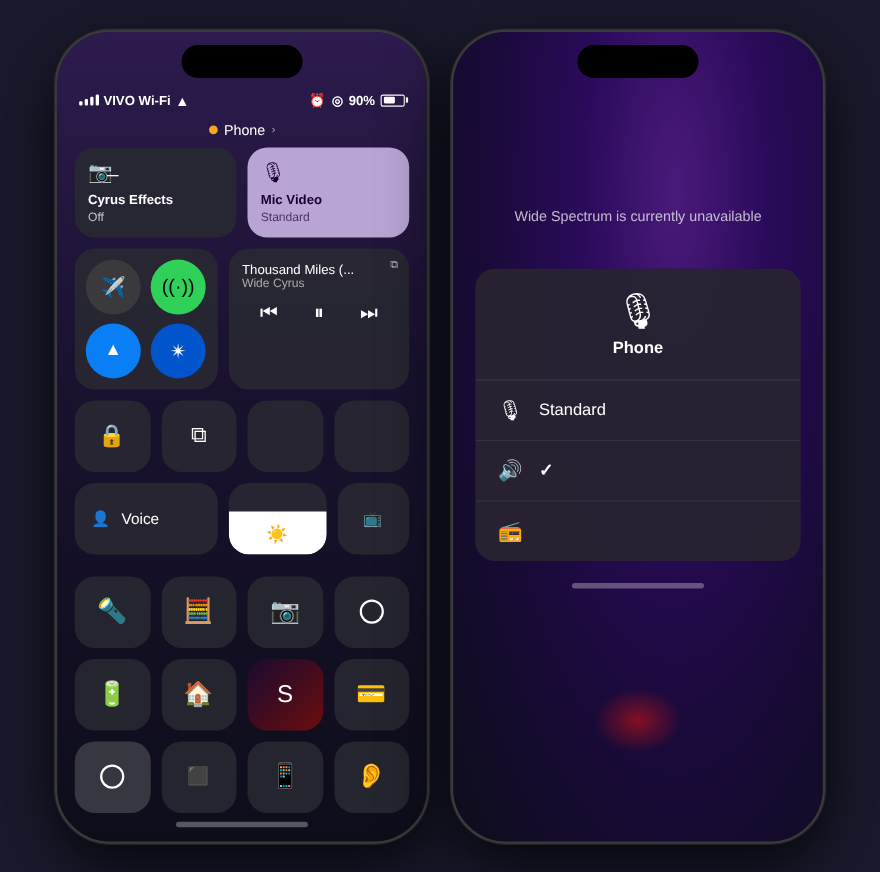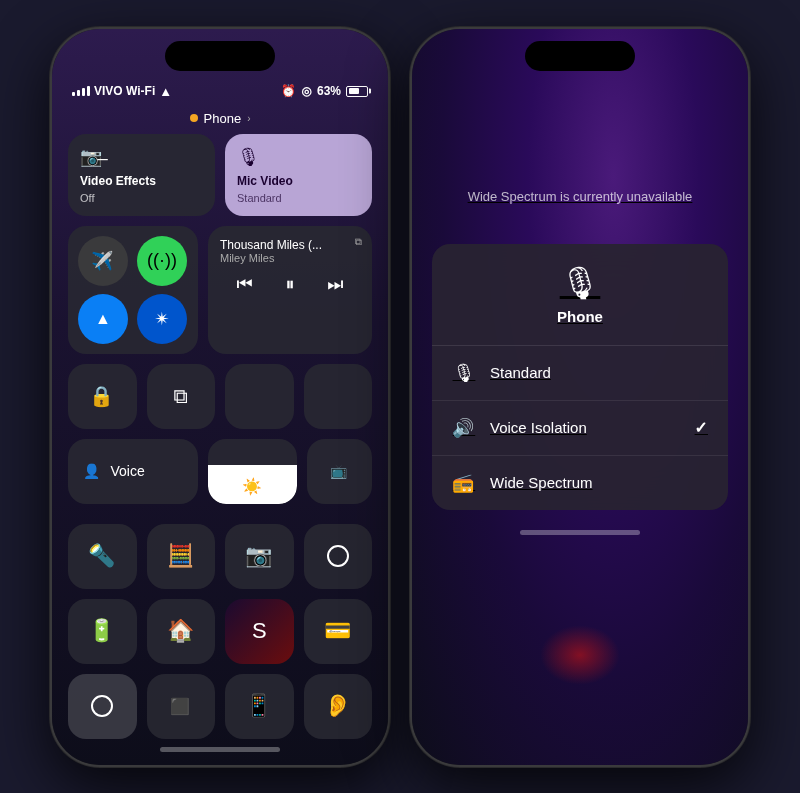--- a/index.html
+++ b/index.html
@@ -367,21 +367,20 @@
       height: 5px;
       background: white;
       border-radius: 3px;
       margin: 8px auto 0;
       opacity: 0.3;
     }
 
     
     .phone-right .iphone-screen {
       background: radial-gradient(ellipse at 60% 20%, #4a1a7a 0%, #2a0a5a 30%, #1a0a3a 60%, #0d0d1a 100%);
-      text-decoration: underline;
     }
 
     .unavailable-text {
       text-align: center;
       color: rgba(255,255,255,0.7);
       font-size: 13px;
       padding: 160px 30px 20px 30px;
     }
 
     .mic-mode-popup {
@@ -472,61 +471,61 @@
           <div class="signal-bar" style="height:6px"></div>
           <div class="signal-bar" style="height:8px"></div>
           <div class="signal-bar" style="height:10px"></div>
         </div>
         <span>VIVO Wi-Fi</span>
         <span class="wifi-icon">▲</span>
       </div>
       <div class="status-right">
         <span>⏰</span>
         <span>◎</span>
-        <span>63%</span>
+        <span>90%</span>
         <div class="battery">
           <div class="battery-body">
               <div class="battery-fill"></div>
             </div>
         </div>
       </div>
     </div>
 
     <div class="phone-indicator">
       <div class="phone-dot"></div>
       <span>Phone</span>
       <span class="phone-chevron">›</span>
     </div>
 
     <div class="control-center">
 
       <div class="top-row">
         <div class="tile tile-video">
           <span class="tile-icon">📷̶</span>
-          <span class="tile-title">Video Effects</span>
+          <span class="tile-title">Cyrus Effects</span>
           <span class="tile-subtitle">Off</span>
         </div>
         <div class="tile-mic">
           <span class="tile-icon">🎙</span>
           <span class="tile-title">Mic Video</span>
           <span class="tile-subtitle">Standard</span>
         </div>
       </div>
 
       <div class="middle-row">
         <div style="background:rgba(40,40,50,0.9);border-radius:18px;padding:10px;display:grid;grid-template-columns:1fr 1fr;gap:8px;width:130px;">
           <div class="conn-btn dark" style="width:50px;height:50px;font-size:18px;">✈️</div>
           <div class="conn-btn green" style="width:50px;height:50px;font-size:18px;">((·))</div>
           <div class="conn-btn blue" style="width:50px;height:50px;font-size:16px;">▲</div>
           <div class="conn-btn blue-dark" style="width:50px;height:50px;font-size:18px;">✴</div>
         </div>
         <div class="media-tile" style="position:relative;">
           <span class="media-pip">⧉</span>
           <div class="media-title">Thousand Miles (...</div>
-          <div class="media-artist">Miley Miles</div>
+          <div class="media-artist">Wide Cyrus</div>
           <div class="media-controls">
             <span class="media-btn">⏮</span>
             <span class="media-btn">⏸</span>
             <span class="media-btn">⏭</span>
           </div>
         </div>
       </div>
 
       <div class="second-row">
         <div class="sq-tile lock" style="font-size:20px;">🔒</div>
@@ -606,27 +605,25 @@
         <span class="popup-title">Phone</span>
       </div>
 
       <div class="popup-option">
         <span class="popup-option-icon">🎙</span>
         <span class="popup-option-label">Standard</span>
       </div>
 
       <div class="popup-option active">
         <span class="popup-option-icon">🔊</span>
-        <span class="popup-option-label">Voice Isolation</span>
         <span class="popup-checkmark">✓</span>
       </div>
 
       <div class="popup-option">
         <span class="popup-option-icon">📻</span>
-        <span class="popup-option-label">Wide Spectrum</span>
       </div>
     </div>
 
     <div class="red-glow"></div>
 
     <div class="home-indicator"></div>
   </div>
 </div>
 
 </body></html>

